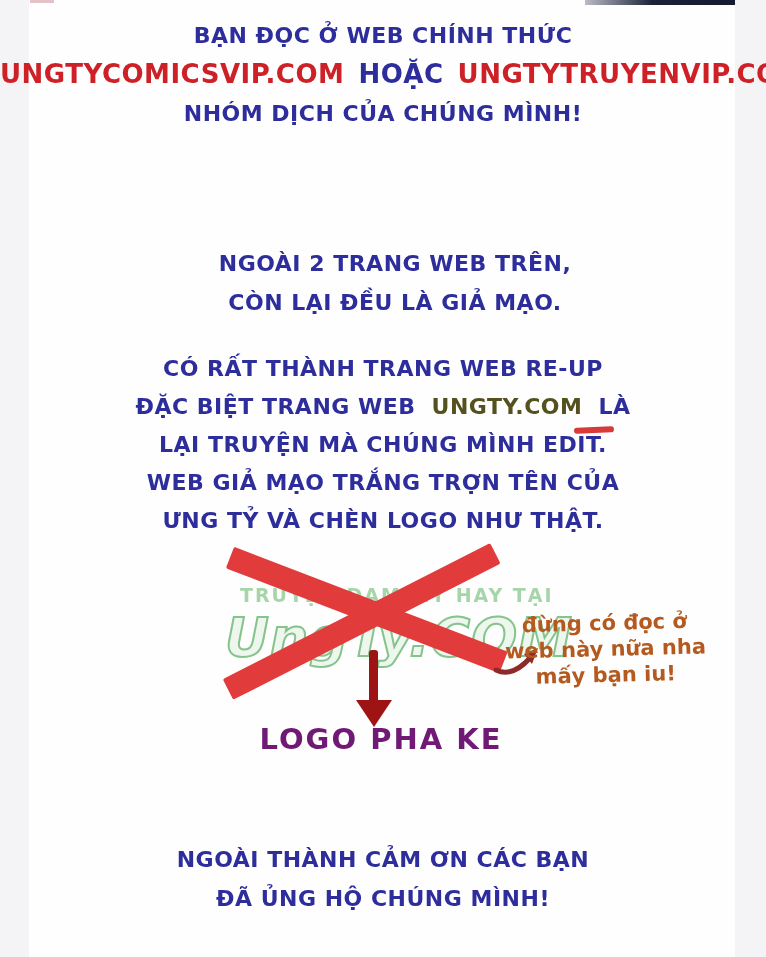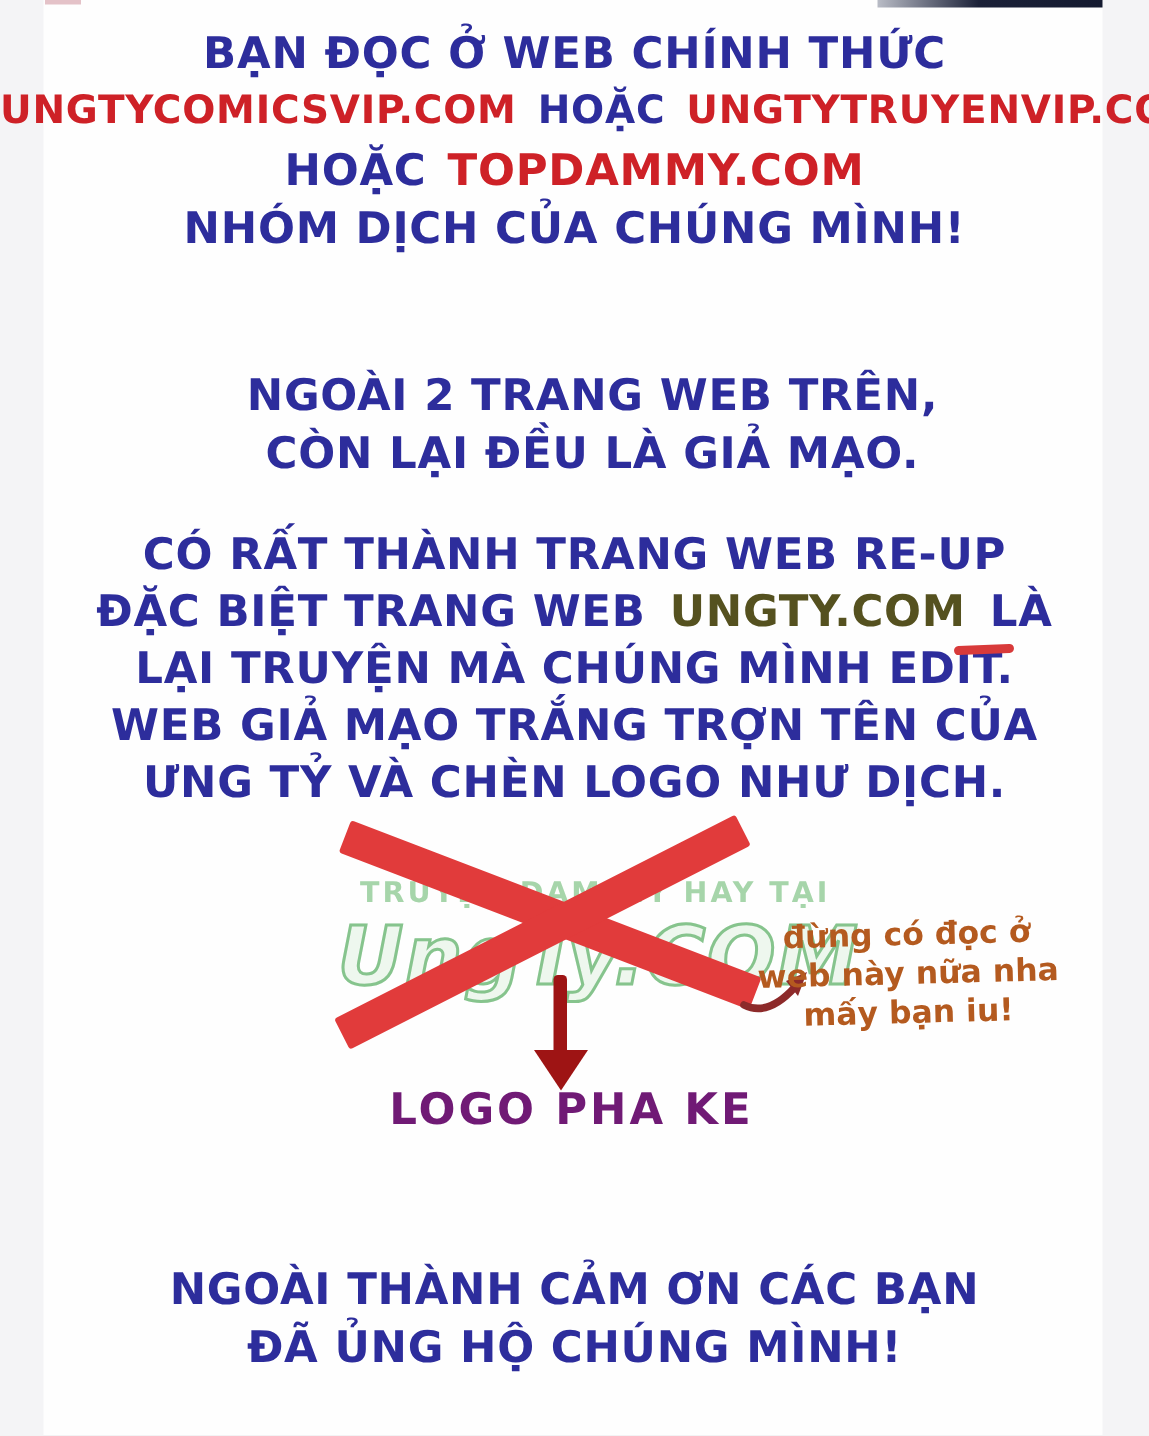--- a/index.html
+++ b/index.html
@@ -20,21 +20,21 @@
     position:absolute; top:0; left:585px; width:150px; height:5px;
     background: linear-gradient(to right, #b9bcc6, #1b2138 45%, #141a30);
   }
   .pinkmark { position:absolute; top:0; left:30px; width:24px; height:3px; background:#e4c2c8; }
 
   
   .tblock { position:absolute; left:0; width:100%; text-align:center; font-weight:bold; }
   .tblock .line { line-height:39px; letter-spacing:0.5px; white-space:nowrap; }
   .blue { color:#2d2d9c; }
   .red  { color:#ce2127; }
-  .fs29 { font-size:29px; }
+  .fs29 { font-size:22px; }
   .fs26 { font-size:26px; }
 
   .header-block  { top:16px; }
   .notice-block  { top:244px;padding-left:24px; }
   .warning-block { top:350px; }
   .warning-block .line { line-height:38px; }
   .footer-block  { top:840px; }
 
   .gap { display:inline-block; width:14px; }
 
@@ -90,39 +90,36 @@
   <div class="strip left"></div>
   <div class="strip right"></div>
   <div class="topbar"></div>
   <div class="pinkmark"></div>
 
   <div class="tblock header-block">
     <div class="line blue fs29">BẠN ĐỌC Ở WEB CHÍNH THỨC</div>
     <div class="line fs26">
       <span class="red">UNGTYCOMICSVIP.COM</span><span class="gap"></span><span class="blue">HOẶC</span><span class="gap"></span><span class="red">UNGTYTRUYENVIP.COM</span>
     </div>
-    <div class="line fs29">
-      <span class="blue">HOẶC</span><span class="gap"></span><span class="red">TOPDAMMY.COM</span>
-    </div>
     <div class="line blue fs29">NHÓM DỊCH CỦA CHÚNG MÌNH!</div>
   </div>
 
   <div class="tblock notice-block">
     <div class="line blue fs29">NGOÀI 2 TRANG WEB TRÊN,</div>
     <div class="line blue fs29">CÒN LẠI ĐỀU LÀ GIẢ MẠO.</div>
   </div>
 
   <div class="tblock warning-block">
     <div class="line blue fs29">CÓ RẤT THÀNH TRANG WEB RE-UP</div>
     <div class="line fs29">
       <span class="blue">ĐẶC BIỆT TRANG WEB</span><span class="gap"></span><span class="fake-url">UNGTY.COM</span><span class="fake-url" style="padding:0"><span class="strike"></span></span><span class="gap"></span><span class="blue">LÀ</span>
     </div>
     <div class="line blue fs29">LẠI TRUYỆN MÀ CHÚNG MÌNH EDIT.</div>
     <div class="line blue fs29">WEB GIẢ MẠO TRẮNG TRỢN TÊN CỦA</div>
-    <div class="line blue fs29">ƯNG TỶ VÀ CHÈN LOGO NHƯ DỊCH.</div>
+    <div class="line blue fs29">ƯNG TỶ VÀ CHÈN LOGO NHƯ THẬT.</div>
   </div>
 
   <div class="logo-area">
     <div class="logo-tagline">TRUYỆN ĐAM MỸ HAY TẠI</div>
     <div class="logo-brand">UngTy.COM</div>
     <div class="xbar a"></div>
     <div class="xbar b"></div>
 
     <svg class="curved-arrow" width="60" height="60" viewBox="0 0 60 60">
       <path d="M6,40 Q22,48 40,28" fill="none" stroke="#8d2a2a" stroke-width="5" stroke-linecap="round"></path>

